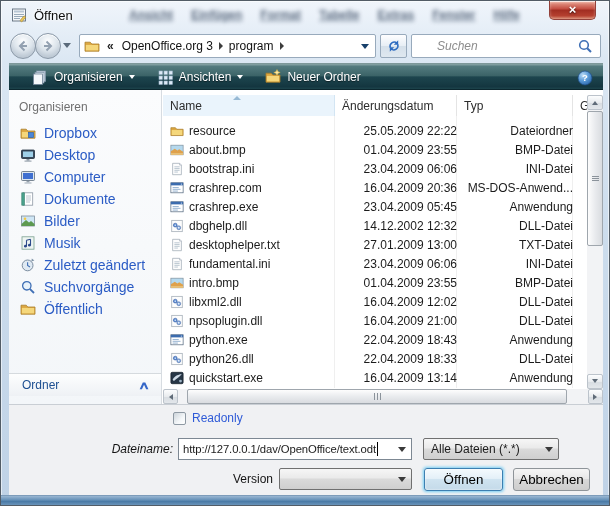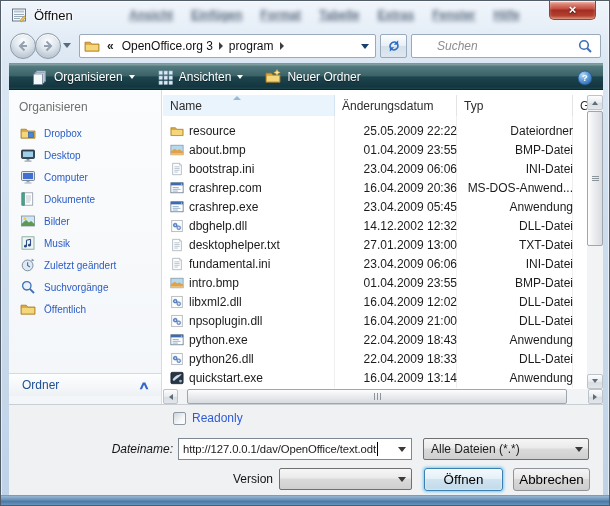--- a/index.html
+++ b/index.html
@@ -64,21 +64,21 @@
   .tb-label{text-shadow:0 1px 1px rgba(0,0,0,.5);}
   .tb-help{position:absolute;right:10px;top:6px;}
 
   
   .main{position:absolute;left:8px;top:89px;width:594px;height:314px;background:#fff;border-bottom:1px solid #c9ced4;box-sizing:content-box;}
   .sidebar{position:absolute;left:0;top:0;width:153px;height:100%;
     background:linear-gradient(180deg,#fbfcfd,#f3f6f9);border-right:1px solid #d7dce1;box-sizing:border-box;}
   .sb-header{position:absolute;left:10px;top:10px;color:#6f6f6f;}
   .sb-items{position:absolute;left:0;top:32px;right:1px;}
   .sb-item{display:flex;align-items:center;gap:8px;height:22px;padding-left:11px;color:#2b5cc5;
-    font-size:10px;white-space:nowrap;}
+    font-size:14px;white-space:nowrap;}
   .sb-footer{position:absolute;left:0;bottom:8px;right:0;height:23px;box-sizing:border-box;
     background:linear-gradient(180deg,#fdfefe,#eef1f5);border-top:1px solid #d5dade;
     display:flex;align-items:center;justify-content:space-between;padding:0 13px;color:#1d4f91;}
   .sb-chevron{color:#3667c8;font-weight:bold;transform:scaleX(1.5);font-size:11px;}
 
   .filelist{position:absolute;left:154px;top:0;right:0;bottom:0;}
   .fl-header{position:absolute;left:0;top:5px;right:16px;height:21px;display:flex;}
   .hc{position:relative;box-sizing:border-box;height:21px;padding:4px 0 0 7px;color:#2c2c2c;
     border-right:1px solid #e4e4e4;white-space:nowrap;overflow:hidden;}
   .hc-name{width:172px;background:#eaf4fc;border-right-color:#d3e5f3;}
@@ -132,21 +132,21 @@
   .lbl-version{left:100px;top:67px;}
   .combo-edit{position:absolute;left:169px;top:33px;width:234px;height:22px;box-sizing:border-box;
     border:1px solid #7d8893;background:#fff;display:flex;align-items:center;}
   .combo-edit .txt{padding-left:4px;font-size:11.3px;letter-spacing:-0.1px;white-space:nowrap;overflow:hidden;}
   .caret{width:1px;height:14px;background:#000;margin-left:1px;flex:0 0 1px;}
   .combo-drop{margin-left:auto;width:18px;display:flex;justify-content:center;flex:0 0 18px;}
   .combo-drop .arr{width:0;height:0;border:4px solid transparent;border-top:5px solid #3a3a3a;margin-top:4px;}
   .combo-select{position:absolute;height:22px;box-sizing:border-box;border:1px solid #707070;border-radius:2px;
     background:linear-gradient(180deg,#f6f6f6,#eaeaea 45%,#dadada 50%,#cfcfcf);
     display:flex;align-items:center;padding-left:7px;}
-  .sel-filetype{left:414px;top:33px;width:166px;}
+  .sel-filetype{left:414px;top:33px;width:136px;}
   .sel-version{left:270px;top:63px;width:133px;}
   .btn{position:absolute;height:23px;box-sizing:border-box;border-radius:3px;
     display:flex;align-items:center;justify-content:center;color:#000;
     border:1px solid #8e9499;background:linear-gradient(180deg,#f5f5f5,#e8e8e8 45%,#d8d8d8 50%,#cdcdcd);}
   .btn-open{left:415px;top:63px;width:79px;border:1px solid #3c7fb1;
     background:linear-gradient(180deg,#f4fafd,#e4f0f8 45%,#cfe3f0 50%,#c4dae9);
     box-shadow:0 0 3px 1px #74cdf3,inset 0 0 2px #fff;}
   .btn-cancel{left:504px;top:63px;width:77px;}
   .grip{position:absolute;right:4px;bottom:3px;}
 

